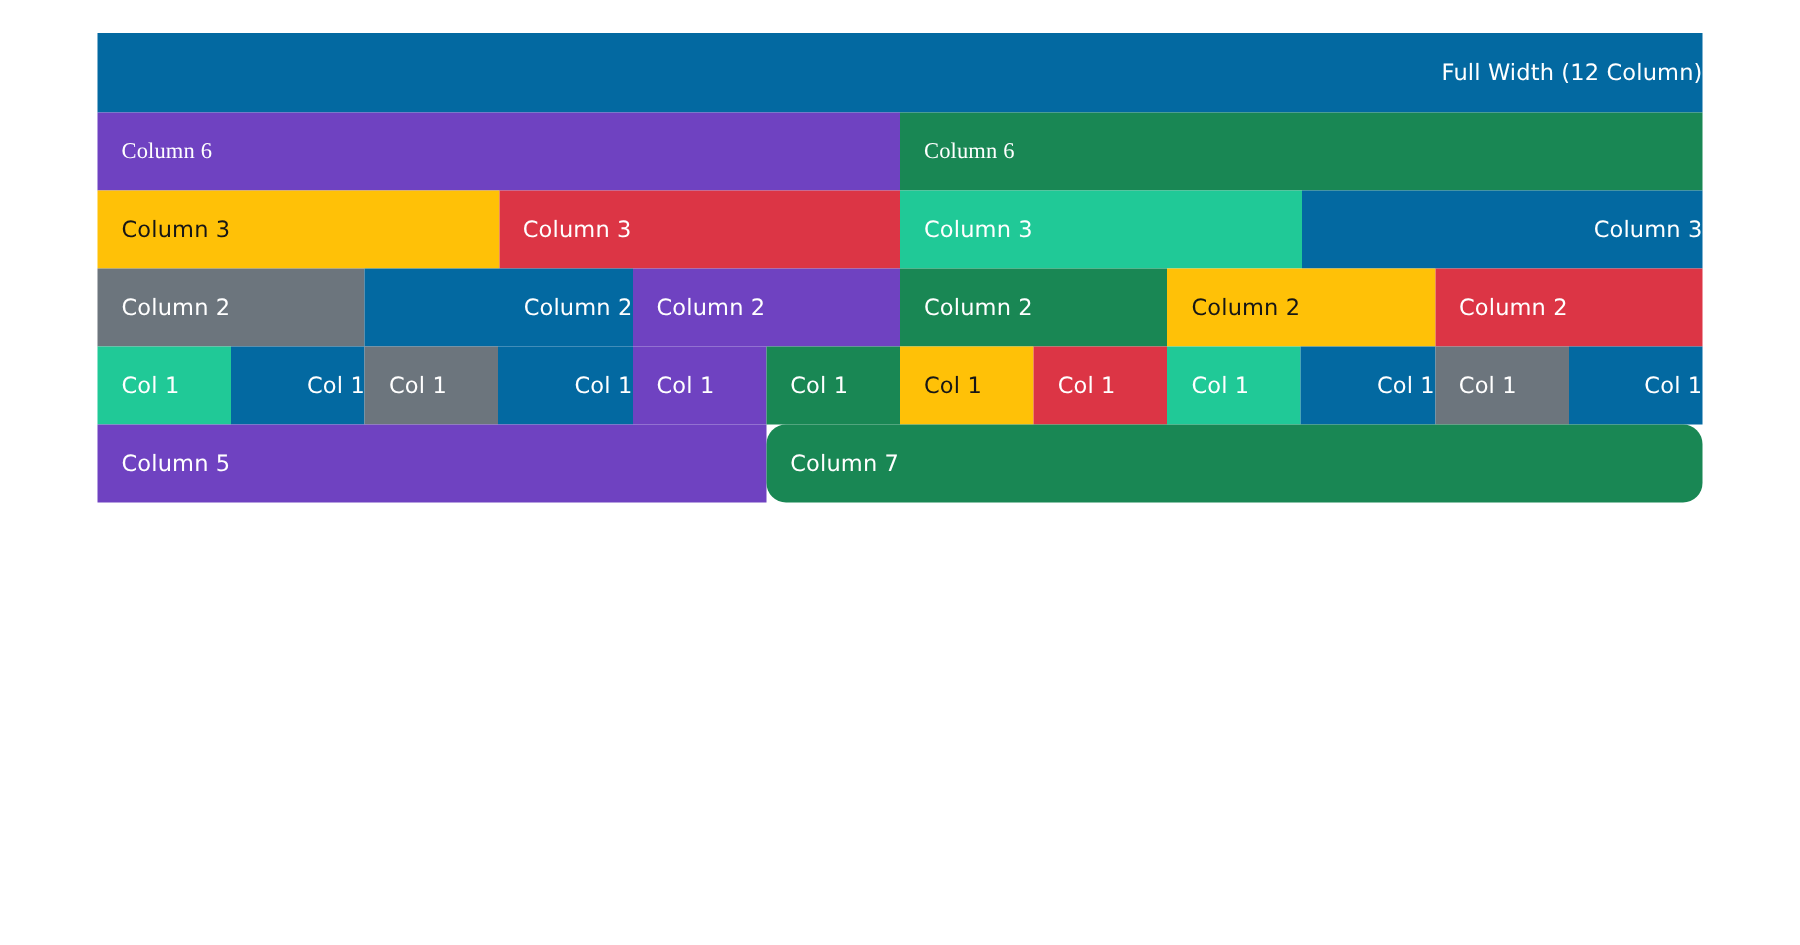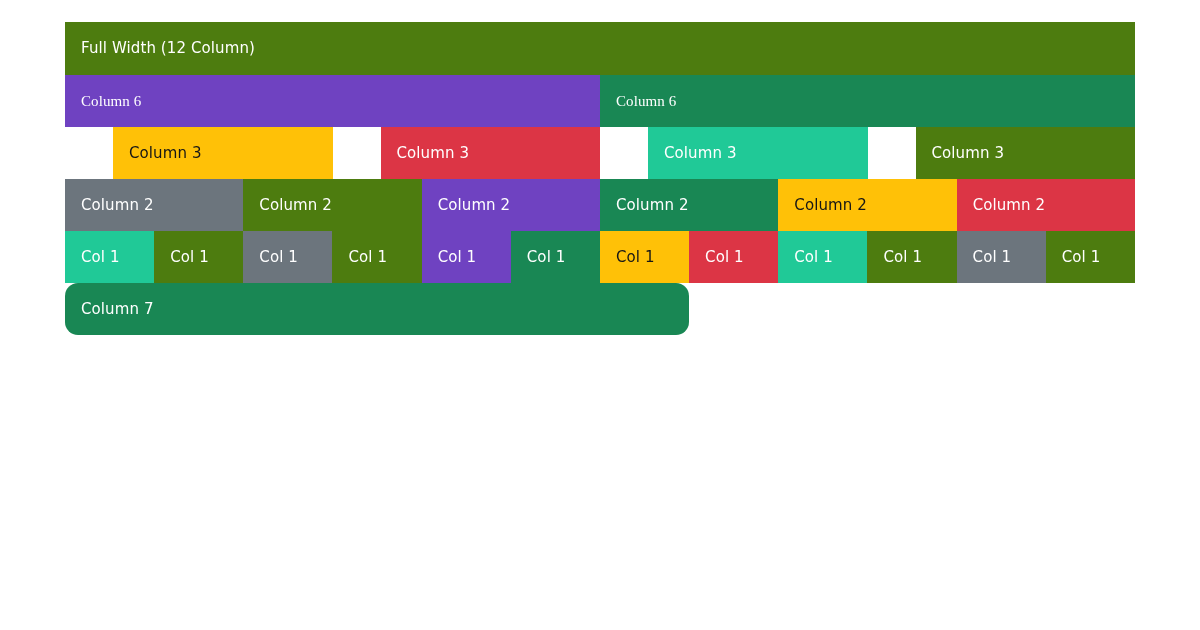--- a/index.html
+++ b/index.html
@@ -41,26 +41,26 @@
     overflow: hidden;
   }
 
   .row-full .cell { height: 53px; }
 
   
   .span-12 { width: 100%; }
   .span-7  { width: 58.3333%; border-radius: 13px; }
   .span-6  { width: 50%; font-family: Liberation Serif, serif; }
   .span-5  { width: 41.6667%; }
-  .span-3  { width: 25%; margin-left: 48px; }
+  .span-3  { width: 25%; }
   .span-2  { width: 16.6667%; }
   .span-1  { width: 8.3333%; }
 
   
-  .c-blue   { background: #4d7c0f; }
+  .c-blue   { background: #0369a1; justify-content: flex-end; }
   .c-purple { background: #6f42c1; }
   .c-green  { background: #198754; }
   .c-teal   { background: #20c997; }
   .c-yellow { background: #ffc107; color: #161616; }
   .c-red    { background: #dc3545; }
   .c-gray   { background: #6c757d; }
 </style>
 </head>
 <body>
 
@@ -144,17 +144,20 @@
         <span>Col 1</span>
       </div>
       <div class="cell span-1 c-gray">
         <span>Col 1</span>
       </div>
       <div class="cell span-1 c-blue">
         <span>Col 1</span>
       </div>
     </div>
     <div class="grid-row">
+      <div class="cell span-5 c-purple">
+        <span>Column 5</span>
+      </div>
       <div class="cell span-7 c-green">
         <span>Column 7</span>
       </div>
     </div>
   </div>
 
 </body></html>

